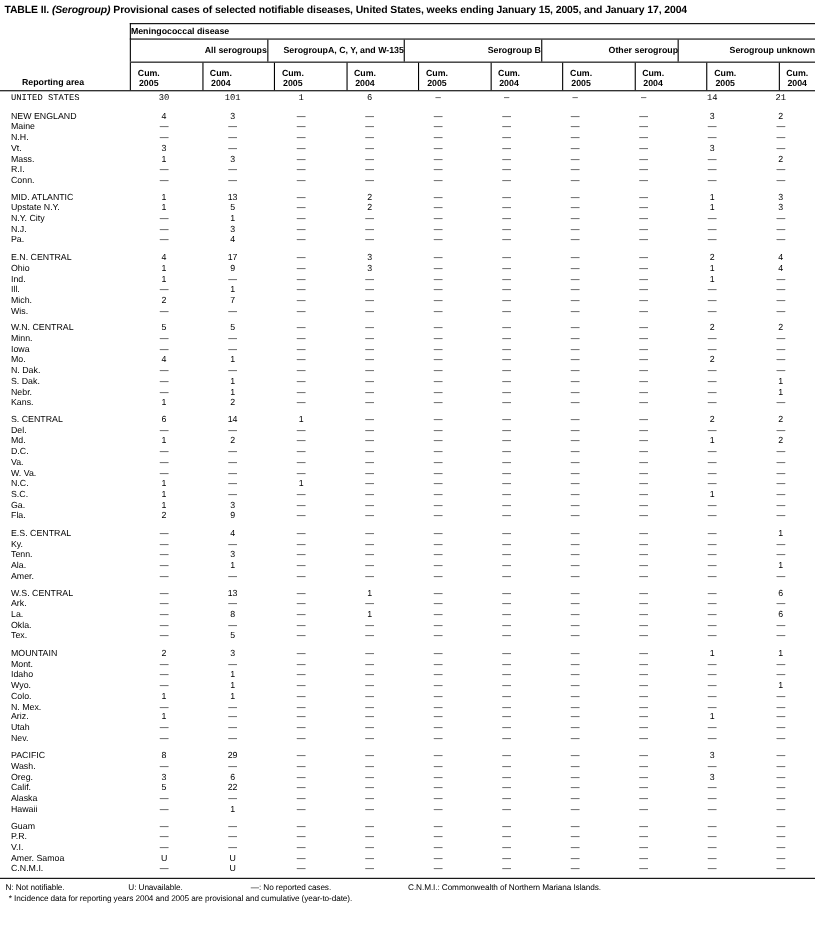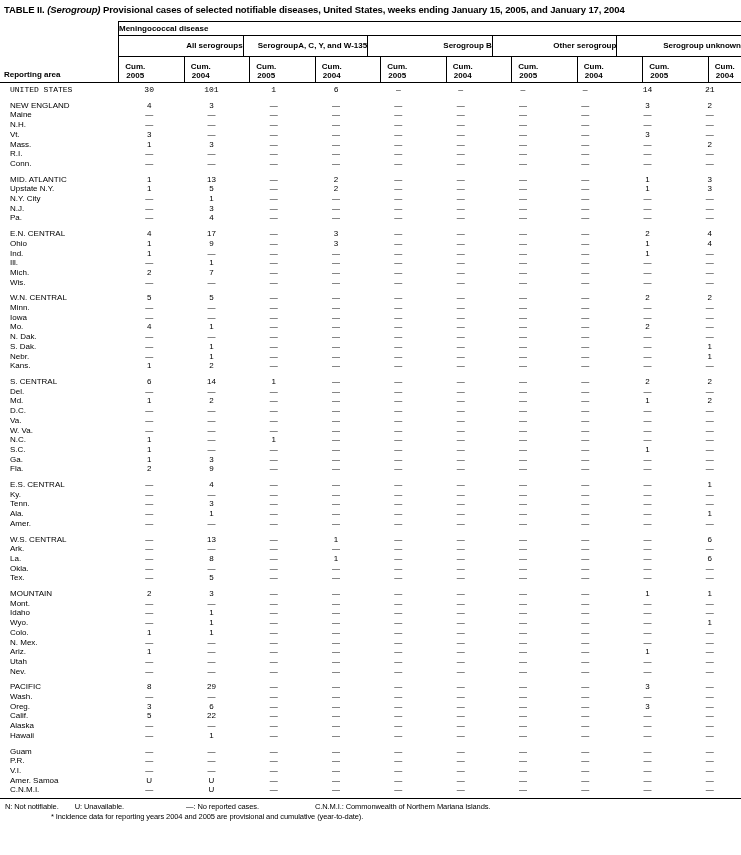--- a/index.html
+++ b/index.html
@@ -14,21 +14,21 @@
   .title{
     padding:4px 2px 0 4px;
     font-size:9.5px;font-weight:bold;line-height:11px;
     letter-spacing:-0.1px;
     margin-bottom:6px;
   }
   .title .continued{font-style:italic;}
   
   .hdr{position:relative;border-bottom:1.4px solid #000;}
   .hdr-area-label{
-    position:absolute;left:4px;bottom:3px;
+    position:absolute;left:20px;bottom:3px;
     font-size:8px;font-weight:bold;
   }
   .spanner-row{
     margin-left:118px;height:13px;
     border-top:1.4px solid #000;border-bottom:1px solid #000;border-left:1px solid #000;
     line-height:13px;
     font-size:8px;font-weight:bold;
   }
   .group-row{
     margin-left:118px;display:flex;border-bottom:1px solid #000;
@@ -51,24 +51,24 @@
   
   .tbody{border-bottom:1.4px solid #000;padding:2px 0 3px 0;}
   .section{margin-top:6px;}
   .section:first-child{margin-top:0;font-family:Liberation Mono, monospace;}
   .row{display:flex;line-height:9.7px;font-size:8px;}
   .area{box-sizing:border-box;width:118px;padding-left:10px;white-space:nowrap;}
   .cell{box-sizing:border-box;width:62.3px;text-align:center;}
   
   .foot{padding:3px 0 0 5px;font-size:7.5px;line-height:10px;letter-spacing:-0.1px;}
   .legend span{display:inline-block;}
-  .legend .l0{margin-right:16px;}
+  .legend .l0{margin-right:58px;}
   .legend .l1{margin-right:62px;}
-  .legend .l2{margin-right:56px;}
-  .asterisk-note{padding-left:3px;margin-left:43px;}
+  .legend .l2{margin-right:70px;}
+  .asterisk-note{padding-left:3px;}
 </style>
 </head>
 <body>
 
 <div class="page">
 
   <div class="title">
     <div><span>TABLE II.</span> <span class="continued">(Serogroup)</span> <span>Provisional cases of selected notifiable diseases, United States, weeks ending January 15, 2005, and January 17, 2004</span></div>
   </div>
 

